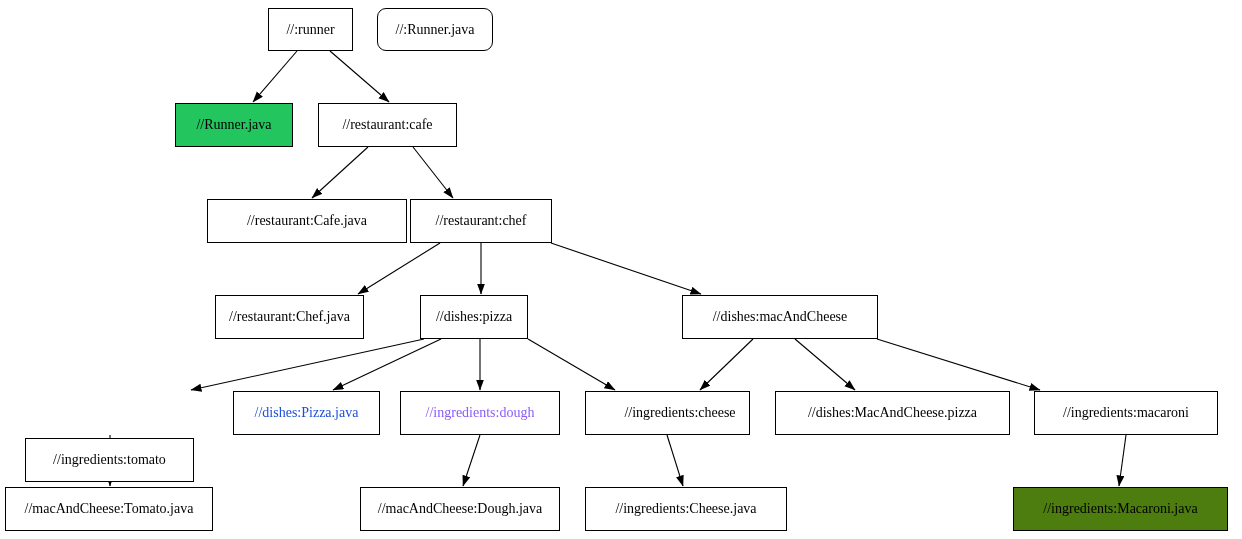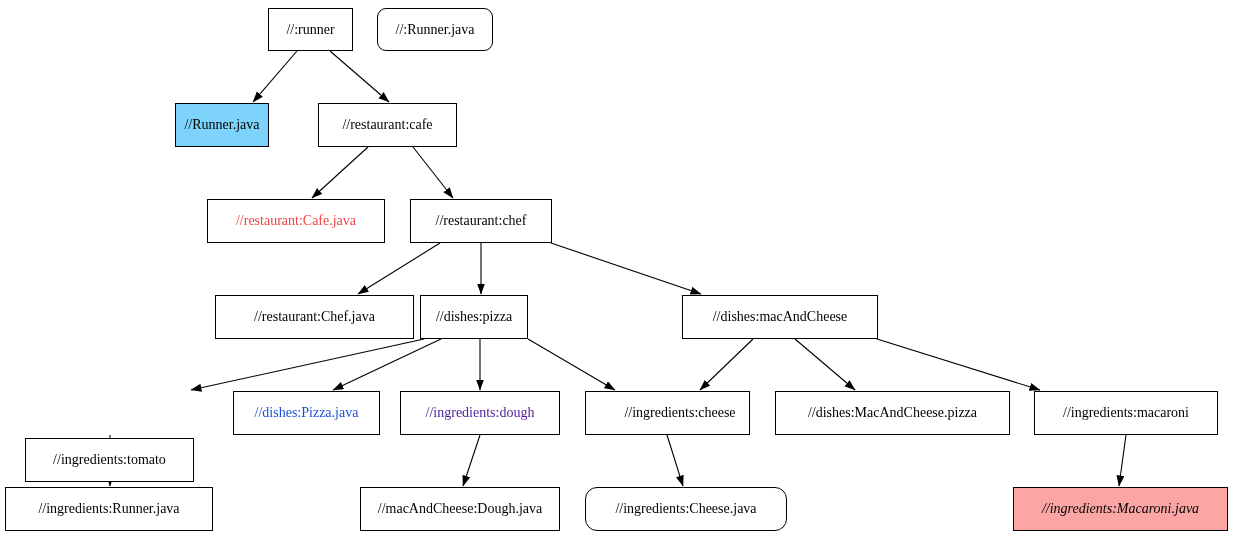--- a/index.html
+++ b/index.html
@@ -69,31 +69,31 @@
         <line x1="877" y1="339" x2="1040" y2="390" class="edge-line" stroke="#000000" marker-end="url(#arrowhead)"></line>
         <line x1="110" y1="435" x2="110" y2="486" class="edge-line" stroke="#000000" marker-end="url(#arrowhead)"></line>
         <line x1="480" y1="435" x2="463" y2="486" class="edge-line" stroke="#000000" marker-end="url(#arrowhead)"></line>
         <line x1="667" y1="435" x2="683" y2="486" class="edge-line" stroke="#000000" marker-end="url(#arrowhead)"></line>
         <line x1="1126" y1="435" x2="1119" y2="486" class="edge-line" stroke="#000000" marker-end="url(#arrowhead)"></line>
       </g>
   </svg>
   <div id="node-layer">
       <div class="node" style="left: 268px; top: 8px; width: 85px; height: 43px; border-color: rgb(0, 0, 0); background: rgb(255, 255, 255); color: rgb(0, 0, 0);">//:runner</div>
       <div class="node" style="left: 377px; top: 8px; width: 116px; height: 43px; border-color: rgb(0, 0, 0); background: rgb(255, 255, 255); color: rgb(0, 0, 0); border-radius: 9px;">//:Runner.java</div>
-      <div class="node" style="left: 175px; top: 103px; width: 94px; height: 44px; border-color: rgb(0, 0, 0); background: #7dd3fc; color: rgb(0, 0, 0);">//Runner.java</div>
+      <div class="node" style="left: 175px; top: 103px; width: 118px; height: 44px; border-color: rgb(0, 0, 0); background: #22c55e; color: rgb(0, 0, 0);">//Runner.java</div>
       <div class="node" style="left: 318px; top: 103px; width: 139px; height: 44px; border-color: rgb(0, 0, 0); background: rgb(255, 255, 255); color: rgb(0, 0, 0);">//restaurant:cafe</div>
-      <div class="node" style="left: 207px; top: 199px; width: 178px; height: 44px; border-color: rgb(0, 0, 0); background: rgb(255, 255, 255); color: #ef4444;">//restaurant:Cafe.java</div>
+      <div class="node" style="left: 207px; top: 199px; width: 200px; height: 44px; border-color: rgb(0, 0, 0); background: rgb(255, 255, 255); color: #000000;">//restaurant:Cafe.java</div>
       <div class="node" style="left: 410px; top: 199px; width: 142px; height: 44px; border-color: rgb(0, 0, 0); background: rgb(255, 255, 255); color: rgb(0, 0, 0);">//restaurant:chef</div>
-      <div class="node" style="left: 215px; top: 295px; width: 199px; height: 44px; border-color: rgb(0, 0, 0); background: rgb(255, 255, 255); color: rgb(0, 0, 0);">//restaurant:Chef.java</div>
+      <div class="node" style="left: 215px; top: 295px; width: 149px; height: 44px; border-color: rgb(0, 0, 0); background: rgb(255, 255, 255); color: rgb(0, 0, 0);">//restaurant:Chef.java</div>
       <div class="node" style="left: 420px; top: 295px; width: 108px; height: 44px; border-color: rgb(0, 0, 0); background: rgb(255, 255, 255); color: rgb(0, 0, 0);">//dishes:pizza</div>
       <div class="node" style="left: 682px; top: 295px; width: 196px; height: 44px; border-color: rgb(0, 0, 0); background: rgb(255, 255, 255); color: rgb(0, 0, 0);">//dishes:macAndCheese</div>
       <div class="node" style="left: 25px; top: 391px; width: 169px; height: 44px; border-color: rgb(0, 0, 0); background: rgb(255, 255, 255); color: rgb(0, 0, 0); margin-top: 47px;">//ingredients:tomato</div>
       <div class="node" style="left: 233px; top: 391px; width: 147px; height: 44px; border-color: rgb(0, 0, 0); background: rgb(255, 255, 255); color: #1d4ed8;">//dishes:Pizza.java</div>
-      <div class="node" style="left: 400px; top: 391px; width: 160px; height: 44px; border-color: rgb(0, 0, 0); background: rgb(255, 255, 255); color: #4c1d95;">//ingredients:dough</div>
+      <div class="node" style="left: 400px; top: 391px; width: 160px; height: 44px; border-color: rgb(0, 0, 0); background: rgb(255, 255, 255); color: #8b5cf6;">//ingredients:dough</div>
       <div class="node" style="left: 585px; top: 391px; width: 165px; height: 44px; border-color: rgb(0, 0, 0); background: rgb(255, 255, 255); color: rgb(0, 0, 0); padding-left: 25px;">//ingredients:cheese</div>
       <div class="node" style="left: 775px; top: 391px; width: 235px; height: 44px; border-color: rgb(0, 0, 0); background: rgb(255, 255, 255); color: rgb(0, 0, 0);">//dishes:MacAndCheese.pizza</div>
       <div class="node" style="left: 1034px; top: 391px; width: 184px; height: 44px; border-color: rgb(0, 0, 0); background: rgb(255, 255, 255); color: rgb(0, 0, 0);">//ingredients:macaroni</div>
-      <div class="node" style="left: 5px; top: 487px; width: 208px; height: 44px; border-color: rgb(0, 0, 0); background: rgb(255, 255, 255); color: rgb(0, 0, 0);">//ingredients:Runner.java</div>
+      <div class="node" style="left: 5px; top: 487px; width: 208px; height: 44px; border-color: rgb(0, 0, 0); background: rgb(255, 255, 255); color: rgb(0, 0, 0);">//macAndCheese:Tomato.java</div>
       <div class="node" style="left: 360px; top: 487px; width: 200px; height: 44px; border-color: rgb(0, 0, 0); background: rgb(255, 255, 255); color: rgb(0, 0, 0);">//macAndCheese:Dough.java</div>
-      <div class="node" style="left: 585px; top: 487px; width: 202px; height: 44px; border-color: rgb(0, 0, 0); background: rgb(255, 255, 255); color: rgb(0, 0, 0); border-radius: 12px;">//ingredients:Cheese.java</div>
-      <div class="node" style="left: 1013px; top: 487px; width: 215px; height: 44px; border-color: rgb(0, 0, 0); background: #fca5a5; color: rgb(0, 0, 0); font-style: italic;">//ingredients:Macaroni.java</div>
+      <div class="node" style="left: 585px; top: 487px; width: 202px; height: 44px; border-color: rgb(0, 0, 0); background: rgb(255, 255, 255); color: rgb(0, 0, 0);">//ingredients:Cheese.java</div>
+      <div class="node" style="left: 1013px; top: 487px; width: 215px; height: 44px; border-color: rgb(0, 0, 0); background: #4d7c0f; color: rgb(0, 0, 0);">//ingredients:Macaroni.java</div>
     </div>
 </div>
 
 </body></html>

